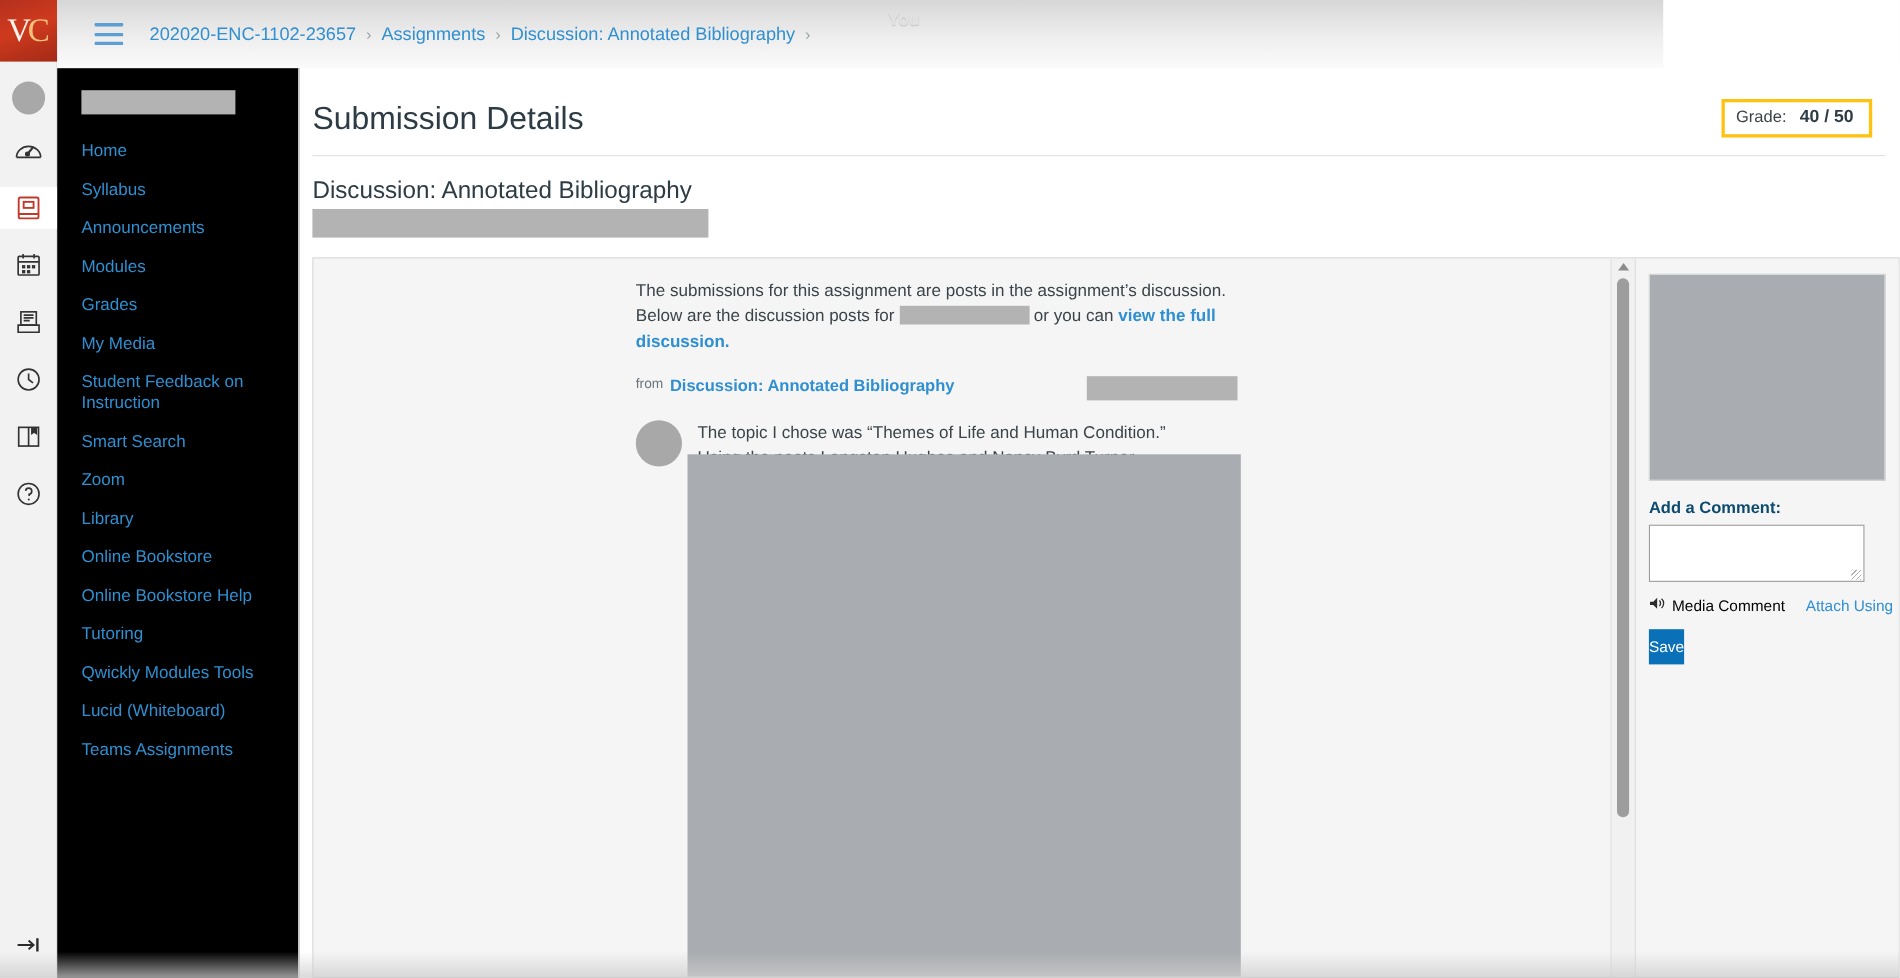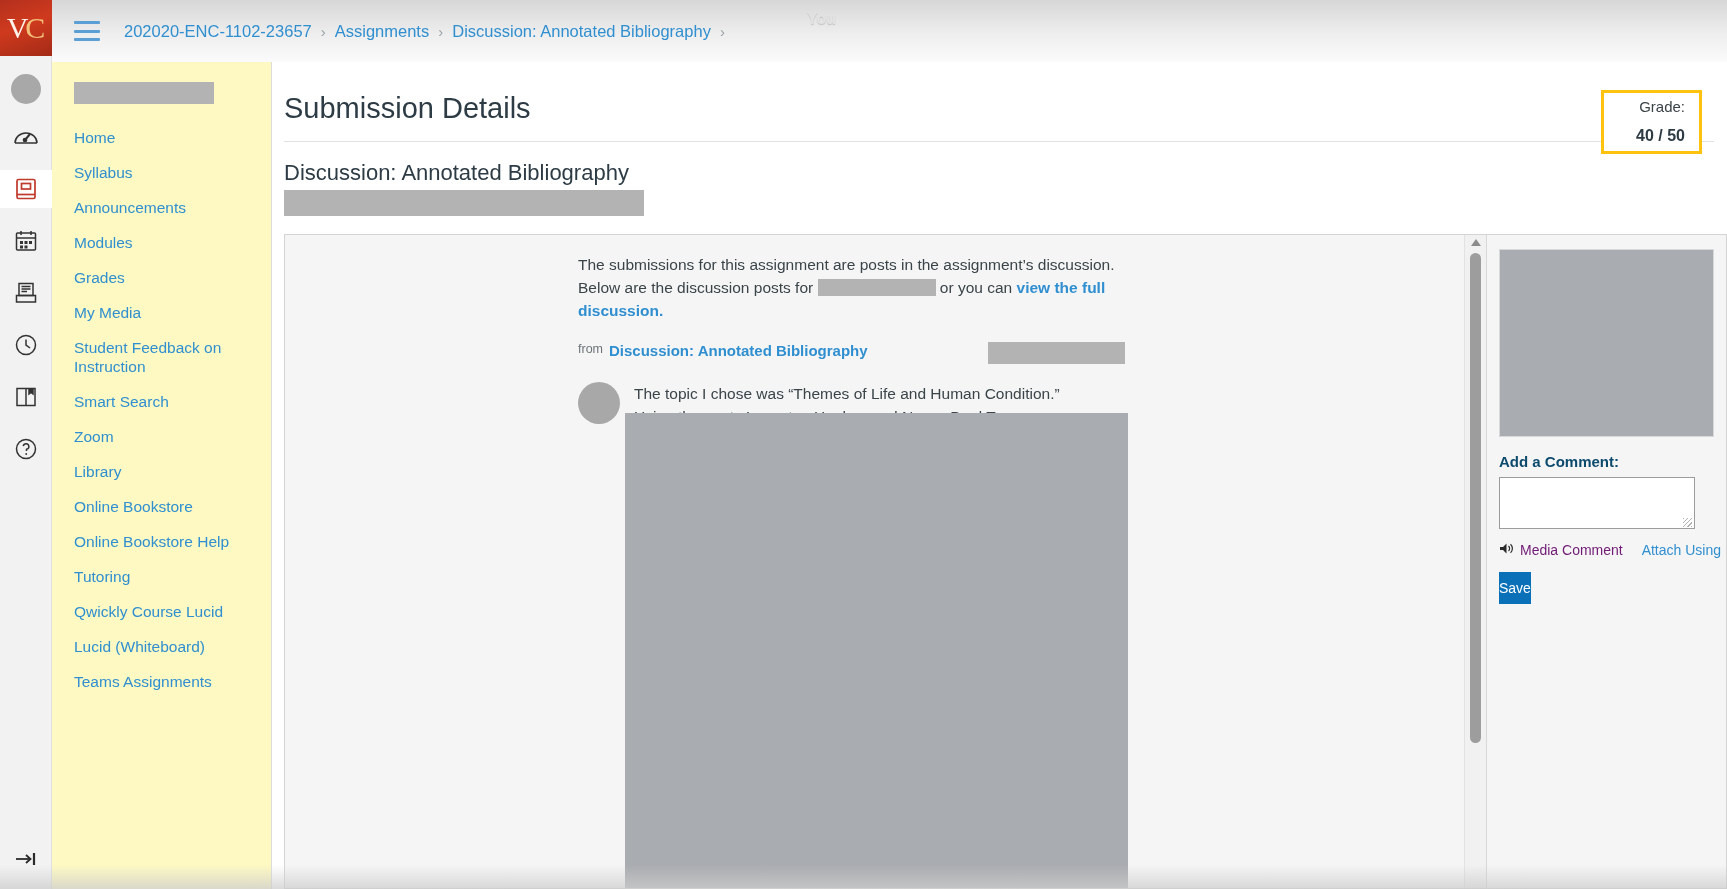--- a/index.html
+++ b/index.html
@@ -43,43 +43,43 @@
   .rail-item svg { display:block; }
   .rail-bottom {
     position: absolute; bottom: 10px; left: 0;
     width: 52px; height: 36px;
     display: flex; align-items: center; justify-content: center;
   }
 
   
   .topbar {
     position: absolute; left: 52px; top: 0;
-    width: 1675px; height: 62px;
+    width: 1460px; height: 62px;
     background: linear-gradient(180deg,#d7d7d7 0%, #eeeeee 55%, #fbfbfb 100%);
     display: flex; align-items: center;
-    padding-left: 22px;
+    padding-left: 34px;
     overflow: hidden;
   }
   .hamburger { width: 26px; height: 20px; display:flex; flex-direction:column; justify-content:space-between; margin-right: 24px; cursor:pointer; }
   .hamburger i { display:block; height:3px; background:#5b9fd4; border-radius:1px; }
   .crumbs { display:flex; align-items:center; font-size:16.5px; white-space: nowrap; }
   .crumb { color:#2f8fd0; text-decoration:none; }
   .crumb-sep { color:#9aa3a8; margin: 0 9px; font-size: 15px; }
   .watermark {
     position:absolute; left: 755px; top: 10px;
     color: #e2e2e2; font-size: 16px; font-weight:600;
     text-shadow: 0 1px 1px rgba(120,120,120,.35);
     pointer-events:none;
   }
 
   
   .coursenav {
     position: absolute; left: 52px; top: 62px;
     width: 220px; height: 827px;
-    background: #fef9c3;
+    background: #000000;
     border-right: 1px solid #dcdcdc;
     padding: 20px 0 0 22px;
   }
   .nav-redact { width: 140px; height: 22px; background:#b3b3b3; margin-bottom: 16px; }
   .nav-link {
     display:block; color:#2f8fd0; font-size: 15.5px;
     line-height: 19px; padding: 8px 0 8px 0; width: 180px;
     text-decoration:none; cursor:pointer;
   }
 
@@ -93,26 +93,25 @@
   .page-title {
     font-size: 29px; font-weight: 400; color: #2d3b45;
     padding: 8px 0 16px 0;
     border-bottom: 1px solid #e2e2e2;
     width: 1430px;
     position: relative;
   }
   .grade-box {
     position: absolute; right: 12px; top: 6px;
     border: 3px solid #ffc20e;
-    padding: 5px 14px 6px 32px;
+    padding: 5px 14px 6px 10px;
     font-size: 15px; color: #3b4347;
     background:#fff;
-    display:flex; align-items:flex-end; gap: 12px;
+    display:flex; align-items:flex-start; gap: 12px;
     white-space: nowrap;
-    flex-direction: column;
   }
   .grade-box .gv { font-weight: 700; color:#2d3b45; font-size: 16px; }
 
   .sub-title {
     font-size: 22px; color:#2d3b45; font-weight:400;
     margin-top: 18px;
   }
   .sub-redact { width: 360px; height: 26px; background:#b3b3b3; margin-top: 4px; }
 
   
@@ -134,21 +133,21 @@
     width: 240px; background:#f5f5f5;
     border-left:1px solid #d8d8d8;
     padding: 14px 12px 0 12px;
   }
   .cmt-redact { width: 100%; height: 188px; background:#a9acb0; border:1px solid #d8d8d8; }
   .cmt-label { font-size: 15px; font-weight:700; color:#0c4a6e; margin-top: 16px; }
   .cmt-box { width: 196px; height: 52px; background:#fff; border:1px solid #9c9c9c; margin-top: 7px; position:relative; }
   .cmt-grip { position:absolute; right:2px; bottom:1px; width:9px;height:9px;
       background: repeating-linear-gradient(135deg,#b0b0b0 0 1px,transparent 1px 3px); }
   .cmt-row { display:flex; align-items:center; justify-content:space-between; margin-top: 13px; width: 222px; }
-  .cmt-media { display:flex; align-items:center; gap:6px; color:#701a75; font-size:14px; cursor:pointer; }
+  .cmt-media { display:flex; align-items:center; gap:6px; color:#000000; font-size:14px; cursor:pointer; }
   .cmt-attach { color:#2f8fd0; font-size:14px; cursor:pointer; }
   .save-btn {
     margin-top: 14px; background:#0a70b8; color:#fff;
     border:none; font-size:14px; padding: 8px 0; cursor:pointer;
     font-family: "Liberation Sans", sans-serif;
   }
 
   
   .sub-body { position:absolute; left: 293px; top: 18px; width: 560px; }
   .sub-intro { font-size: 15.5px; line-height: 23px; color:#3a4449; }
@@ -293,21 +292,21 @@
     <a class="nav-link" href="#">Modules</a>
     <a class="nav-link" href="#">Grades</a>
     <a class="nav-link" href="#">My Media</a>
     <a class="nav-link" href="#">Student Feedback on Instruction</a>
     <a class="nav-link" href="#">Smart Search</a>
     <a class="nav-link" href="#">Zoom</a>
     <a class="nav-link" href="#">Library</a>
     <a class="nav-link" href="#">Online Bookstore</a>
     <a class="nav-link" href="#">Online Bookstore Help</a>
     <a class="nav-link" href="#">Tutoring</a>
-    <a class="nav-link" href="#">Qwickly Course Lucid</a>
+    <a class="nav-link" href="#">Qwickly Modules Tools</a>
     <a class="nav-link" href="#">Lucid (Whiteboard)</a>
     <a class="nav-link" href="#">Teams Assignments</a>
   </div>
 
   <div class="main">
 
     <div class="page-title">
       <span>Submission Details</span>
       <div class="grade-box">
         <span>Grade:</span>

